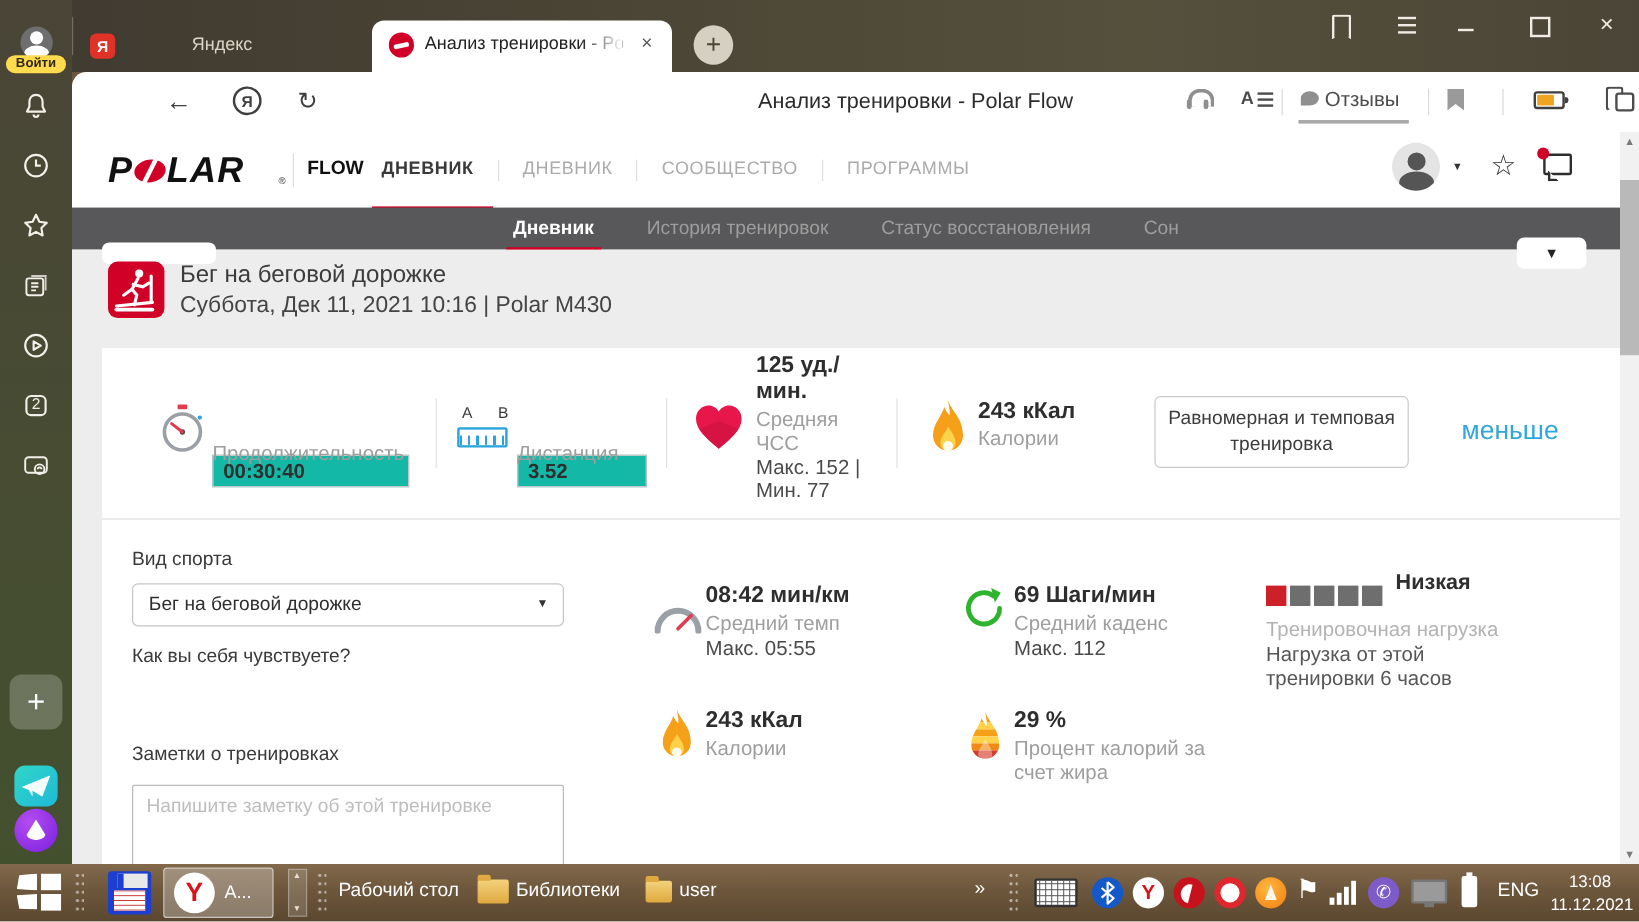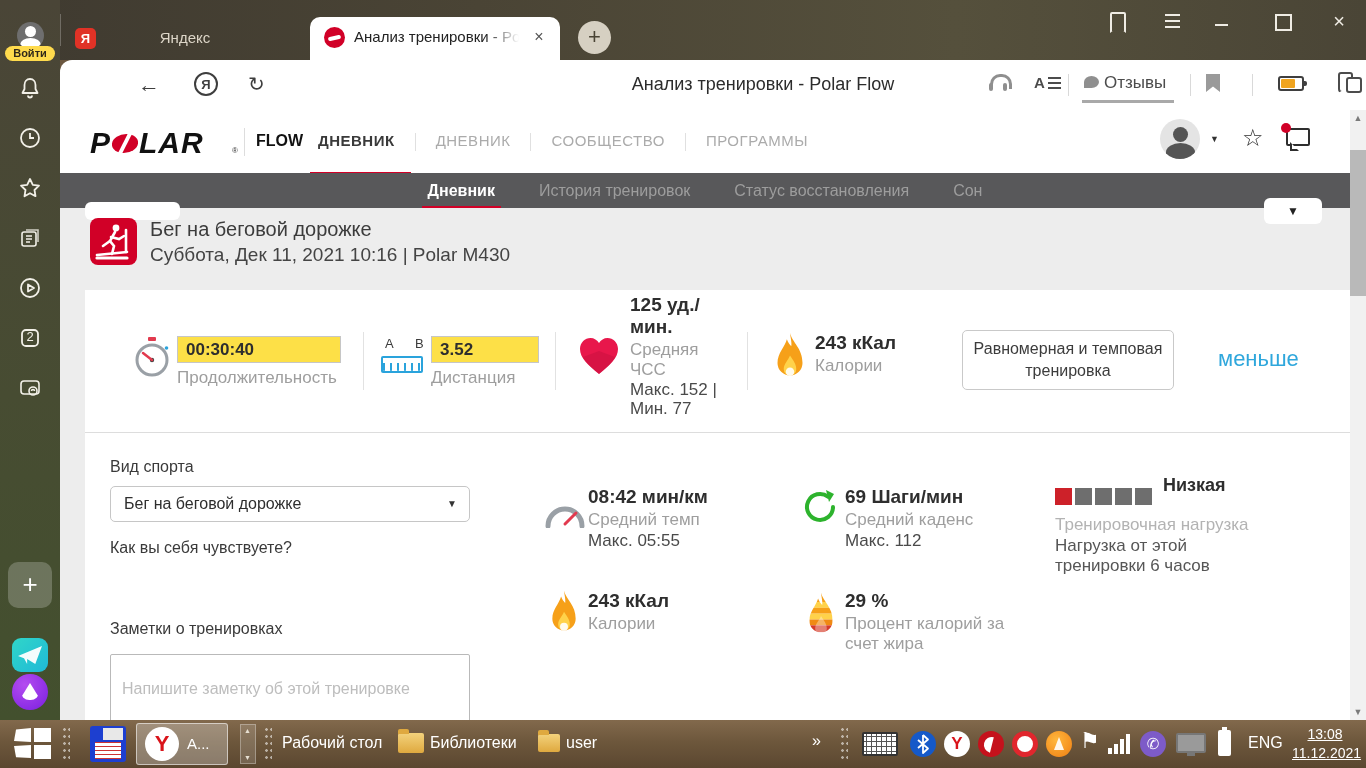--- a/index.html
+++ b/index.html
@@ -139,22 +139,22 @@
   .sport-icon { position:absolute; left:30px; top:10px; width:47px; height:47px; background:#d10027; border-radius:8px; }
   .sport-icon svg { width:100%; height:100%; }
   .training-title { position:absolute; left:90px; top:10px; font-size:20px; color:#3c3c3c; }
   .training-sub { position:absolute; left:90px; top:36px; font-size:19px; color:#444; }
 
   .panel { position:absolute; left:25px; top:82px; width:1265px; height:430px; background:#fff; overflow:hidden; }
   .sum-divider { position:absolute; left:0; top:142px; width:1265px; height:1px; background:#ddd; }
   .v-sep { position:absolute; top:42px; width:1px; height:58px; background:#e2e2e2; }
 
   .stopwatch { position:absolute; left:48px; top:46px; width:38px; height:42px; }
-  .field { position:absolute; height:27px; border:1px solid #c6c6c6; background:#fde047; font-family:"Liberation Sans",sans-serif;
-    font-size:17px; font-weight:bold; color:#2e2e2e; padding-left:8px; }
+  .field { position:absolute; height:27px; border:1px solid #c6c6c6; background:#14b8a6; font-family:"Liberation Sans",sans-serif;
+    font-size:17px; font-weight:bold; color:#2e2e2e; padding-left:8px;margin-top:43px; }
   .f-label { position:absolute; font-size:17px; color:#9e9e9e; }
   .ab-a { position:absolute; left:300px; top:46px; font-size:13px; color:#3c3c3c;}
   .ab-b { position:absolute; left:330px; top:46px; font-size:13px; color:#3c3c3c;}
   .ruler { position:absolute; left:296px; top:66px; width:42px; height:17px; background:#2aa3dc; border-radius:2px; padding:2px;}
   .ruler::before{ content:""; display:block; width:100%; height:100%; background:
     repeating-linear-gradient(90deg,#2aa3dc 0 2px,transparent 2px 7px), linear-gradient(#fff,#fff); background-size:100% 60%,100% 100%; background-position:bottom,bottom; background-repeat:no-repeat;}
   .heart { position:absolute; left:493px; top:46px; width:42px; height:40px; }
   .hr-block { position:absolute; left:545px; top:4px; width:110px; }
   .hr-val { font-size:19px; font-weight:bold; color:#2e2e2e; line-height:22px; }
   .hr-label { font-size:17px; color:#9e9e9e; width:80px; line-height:20px; margin-top:2px;}
@@ -164,21 +164,21 @@
   .sum-cal-label { position:absolute; left:730px; top:66px; font-size:17px; color:#9e9e9e;}
   .benefit-btn { position:absolute; left:877px; top:40px; width:212px; height:60px; background:#fff; border:1px solid #c9c9c9;
     border-radius:5px; font-size:16px; color:#3c3c3c; text-align:center; line-height:22px; padding-top:7px;}
   .less-link { position:absolute; left:1133px; top:56px; font-size:22px; color:#2fa7dc; }
 
   .form-label { position:absolute; font-size:16px; color:#3a3a3a; }
   .dropdown { position:absolute; width:360px; height:36px; background:#fff; border:1px solid #c6c6c6; border-radius:5px;
     font-size:16px; color:#2e2e2e; line-height:34px; padding-left:13px; }
   .dropdown::after{ content:"▼"; position:absolute; right:12px; top:0; font-size:10px; color:#333;}
   .notes-area { position:absolute; left:25px; top:364px; width:360px; height:70px; border:1px solid #b9b9b9; border-radius:2px;
-    font-family:"Liberation Sans",sans-serif; font-size:16px; color:#333; padding:25px 11px; resize:none; background:#fff;}
+    font-family:"Liberation Sans",sans-serif; font-size:16px; color:#333; padding:9px 11px; resize:none; background:#fff;}
   .notes-area::placeholder { color:#bdbdbd; }
 
   .stat-val { position:absolute; font-size:19px; font-weight:bold; color:#2e2e2e; }
   .stat-label { position:absolute; font-size:17px; color:#9e9e9e; line-height:20px;}
   .stat-max { position:absolute; font-size:17px; color:#4a4a4a; }
   .gauge { position:absolute; left:460px; top:212px; width:40px; height:26px;}
   .cadence-ic { position:absolute; left:716px; top:198px; width:38px; height:38px;}
 
   .load-squares { position:absolute; left:970px; top:198px; display:flex; gap:3px; }
   .load-sq { width:17px; height:17px; background:#6e6e6e; }
@@ -245,21 +245,21 @@
   .signal-ic i:nth-child(2){ left:6px; height:10px; }
   .signal-ic i:nth-child(3){ left:12px; height:15px; }
   .signal-ic i:nth-child(4){ left:18px; height:20px; }
   .viber-ic { left:1140px; background:#7d5bc8; color:#fff; font-size:15px; text-align:center; line-height:26px;}
   .viber-ic::before{ content:"✆"; }
   .mon-ic { left:1176px; top:13px; width:30px; height:20px; background:#9a9a9a; border:2px solid #777; border-radius:2px;}
   .mon-ic::after{ content:""; position:absolute; left:9px; bottom:-5px; width:8px; height:4px; background:#777;}
   .battray-ic { left:1218px; top:10px; width:13px; height:26px; border:2px solid #fff; border-radius:2px; background:#fff;}
   .battray-ic::before{ content:""; position:absolute; left:2px; top:-5px; width:5px; height:3px; background:#fff;}
   .lang-label { position:absolute; left:1248px; top:14px; font-size:16px; color:#fff; }
-  .clock-block { position:absolute; left:1292px; top:5px; width:66px; text-align:center; color:#fff; font-size:14px; line-height:19px;text-decoration:underline;}
+  .clock-block { position:absolute; left:1292px; top:5px; width:66px; text-align:center; color:#fff; font-size:14px; line-height:19px;}
 
   
   .icon-abs svg { width:100%; height:100%; display:block; }
 </style>
 </head>
 <body>
 
 <div class="screen">
 
   <div class="tabstrip">

